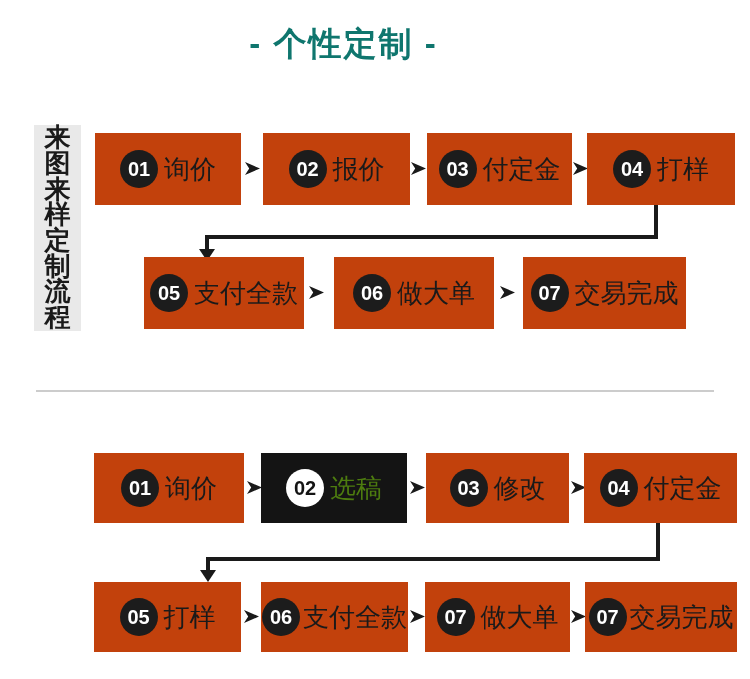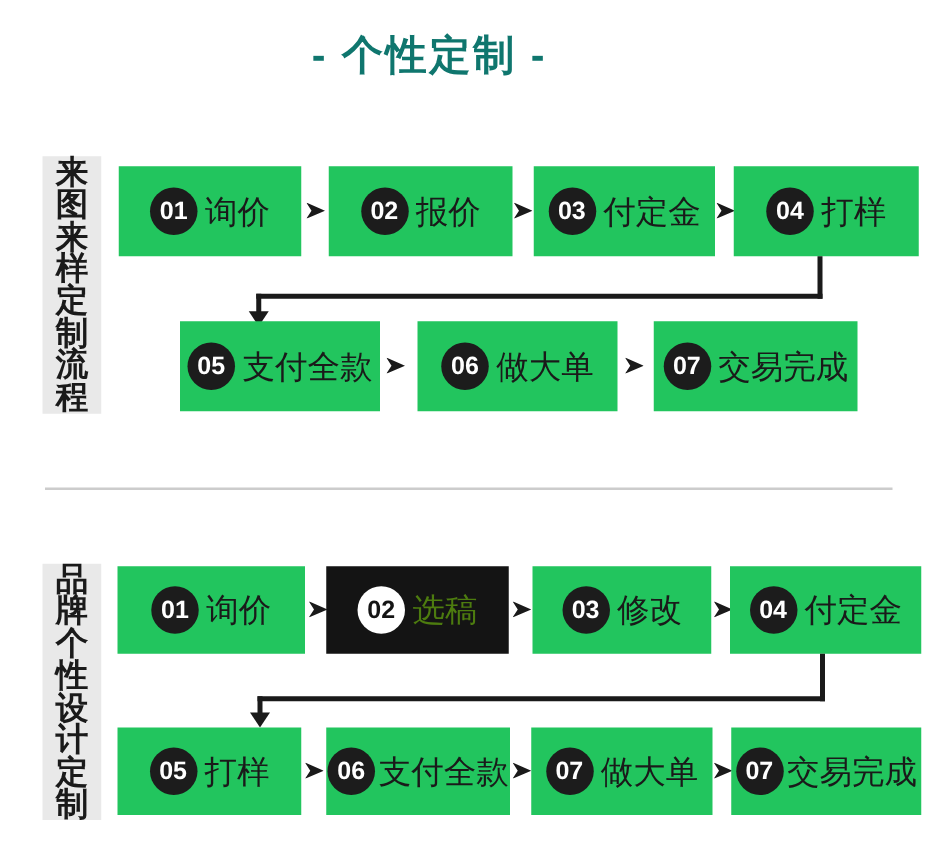--- a/index.html
+++ b/index.html
@@ -19,21 +19,21 @@
   }
   .side-label {
     position: absolute; left: 18px; width: 47px;
     background: #e9e9e9; border-radius: 0;
     display: flex; align-items: center; justify-content: center;
     text-align: center;
     font-size: 26px; font-weight: bold; line-height: 25.7px;
     word-break: break-all; color: #1a1a1a; margin-left: 16px;
   }
   .step {
-    position: absolute; height: 72px; background: #22c55e;
+    position: absolute; height: 72px; background: #c2410c;
     display: flex; align-items: center; justify-content: center; gap: 6px;
   }
   .step.dark { background: #141414; }
   .badge {
     width: 38px; height: 38px; border-radius: 50%;
     background: #1c1c1c; color: #ffffff;
     display: flex; align-items: center; justify-content: center;
     font-size: 20px; font-weight: bold; flex: 0 0 auto;
   }
   .step.dark .badge { background: #ffffff; color: #141414; }
@@ -94,21 +94,20 @@
     <span class="step-text">做大单</span>
   </div>
   <div class="arrow-right" style="left:500px; top:286px;"></div>
   <div class="step" style="left:523px; top:257px; width:163px;">
     <span class="badge">07</span>
     <span class="step-text">交易完成</span>
   </div>
 
   <div class="divider"></div>
 
-  <div class="side-label" style="top:451px; height:205px;">品牌个性设计定制</div>
 
   <div class="step" style="left:94px; top:453px; width:150px; height:70px;">
     <span class="badge">01</span>
     <span class="step-text">询价</span>
   </div>
   <div class="arrow-right" style="left:247px; top:481px;"></div>
   <div class="step dark" style="left:261px; top:453px; width:146px; height:70px;">
     <span class="badge">02</span>
     <span class="step-text">选稿</span>
   </div>

